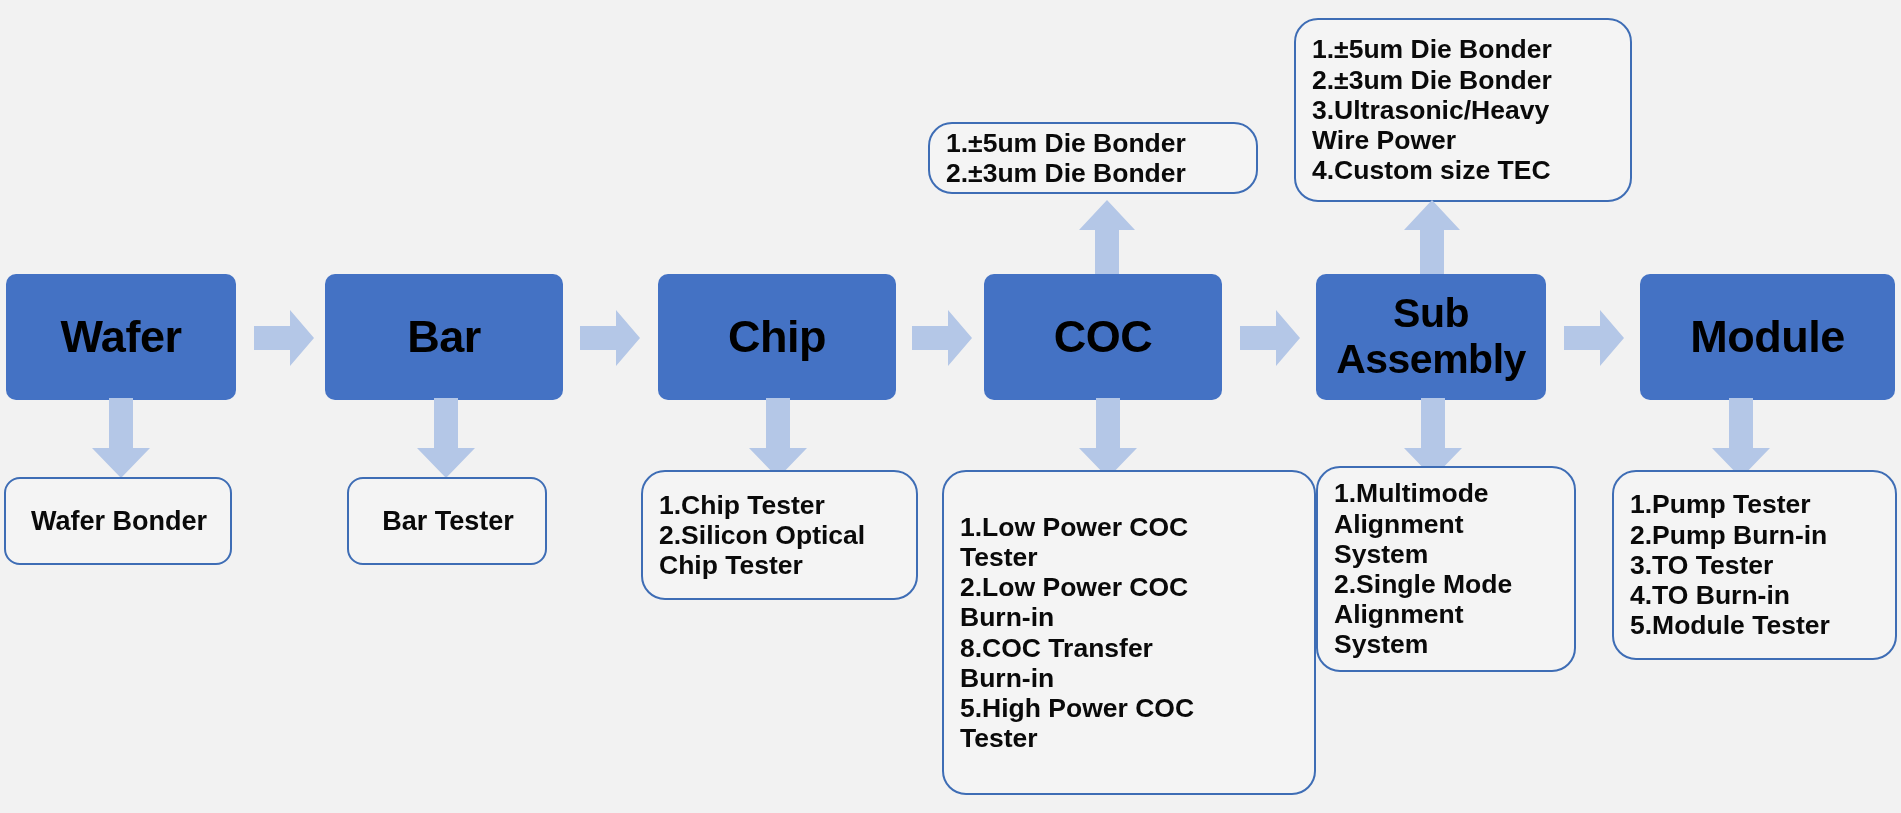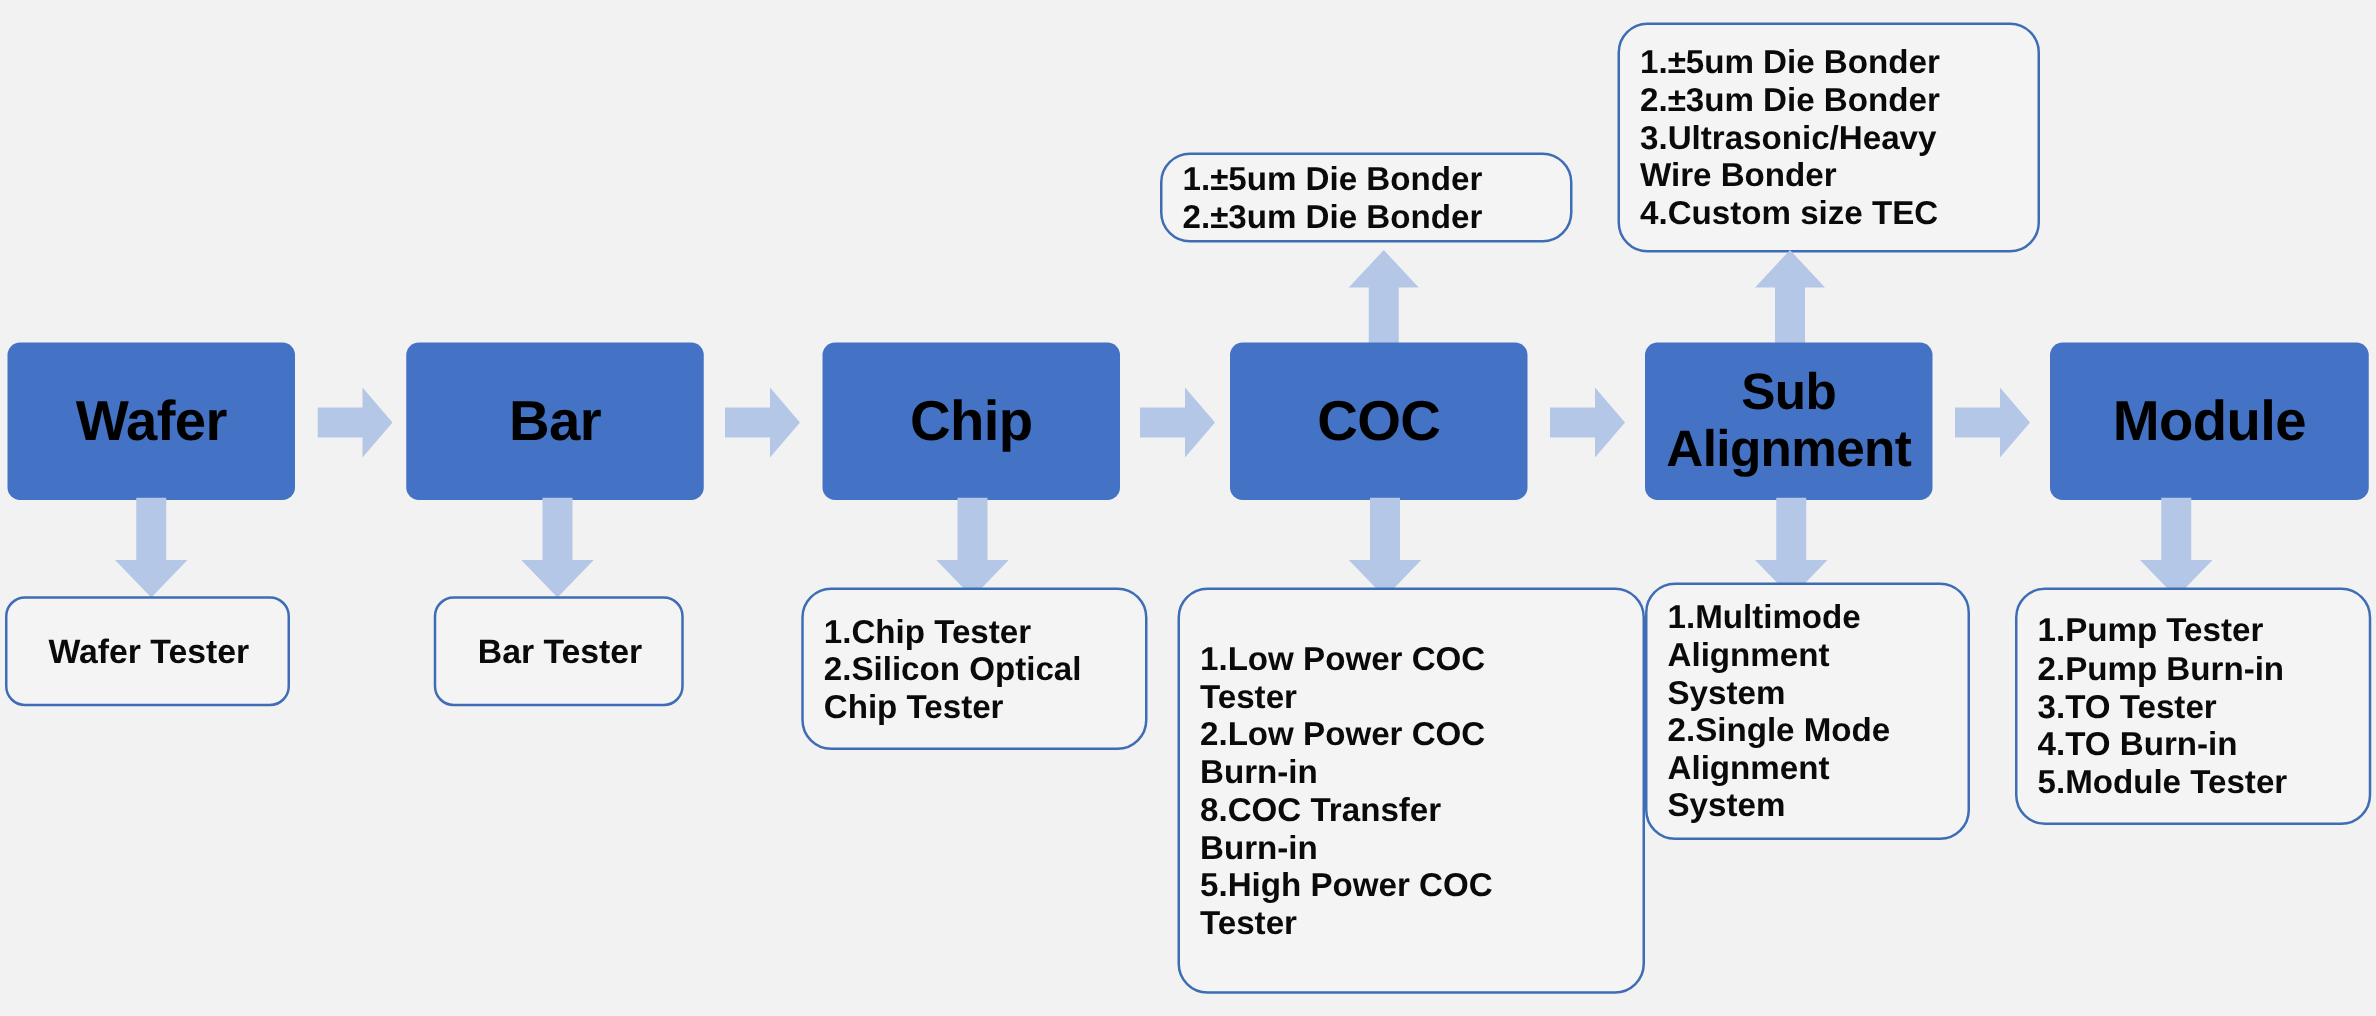--- a/index.html
+++ b/index.html
@@ -68,21 +68,21 @@
 
   <div class="detail center-h" style="left:928px; top:122px; width:330px; height:72px;">
     <div class="line">1.±5um Die Bonder</div>
     <div class="line">2.±3um Die Bonder</div>
   </div>
 
   <div class="detail center-h" style="left:1294px; top:18px; width:338px; height:184px;">
     <div class="line">1.±5um Die Bonder</div>
     <div class="line">2.±3um Die Bonder</div>
     <div class="line">3.Ultrasonic/Heavy</div>
-    <div class="line">Wire Bonder</div>
+    <div class="line">Wire Power</div>
     <div class="line">4.Custom size TEC</div>
   </div>
 
   <div class="arrow" style="left:1079px; top:200px; width:56px; height:78px;">
     <svg width="56" height="78" viewBox="0 0 56 78">
       <polygon points="28,0 56,30 40,30 40,78 16,78 16,30 0,30" fill="#B4C7E7"></polygon>
     </svg>
   </div>
 
   <div class="arrow" style="left:1404px; top:200px; width:56px; height:78px;">
@@ -93,21 +93,21 @@
 
   <div class="proc" style="left:6px; top:274px; width:230px; height:126px;">Wafer</div>
 
   <div class="proc" style="left:325px; top:274px; width:238px; height:126px;">Bar</div>
 
   <div class="proc" style="left:658px; top:274px; width:238px; height:126px;">Chip</div>
 
   <div class="proc" style="left:984px; top:274px; width:238px; height:126px;">COC</div>
 
   <div class="proc two-line" style="left:1316px; top:274px; width:230px; height:126px; white-space:pre-line;">Sub
-Alignment</div>
+Assembly</div>
 
   <div class="proc" style="left:1640px; top:274px; width:255px; height:126px;">Module</div>
 
   <div class="arrow" style="left:254px; top:310px; width:60px; height:56px;">
     <svg width="60" height="56" viewBox="0 0 60 56">
       <polygon points="0,16 36,16 36,0 60,28 36,56 36,40 0,40" fill="#B4C7E7"></polygon>
     </svg>
   </div>
 
   <div class="arrow" style="left:580px; top:310px; width:60px; height:56px;">
@@ -164,21 +164,21 @@
     </svg>
   </div>
 
   <div class="arrow" style="left:1712px; top:398px; width:58px; height:80px;">
     <svg width="58" height="80" viewBox="0 0 58 80">
       <polygon points="17,0 41,0 41,50 58,50 29,80 0,50 17,50" fill="#B4C7E7"></polygon>
     </svg>
   </div>
 
   <div class="detail single" style="left:4px; top:477px; width:228px; height:88px;">
-    <div class="line">Wafer Tester</div>
+    <div class="line">Wafer Bonder</div>
   </div>
 
   <div class="detail single" style="left:347px; top:477px; width:200px; height:88px;">
     <div class="line">Bar Tester</div>
   </div>
 
   <div class="detail center-h" style="left:641px; top:470px; width:277px; height:130px;">
     <div class="line">1.Chip Tester</div>
     <div class="line">2.Silicon Optical</div>
     <div class="line">Chip Tester</div>

